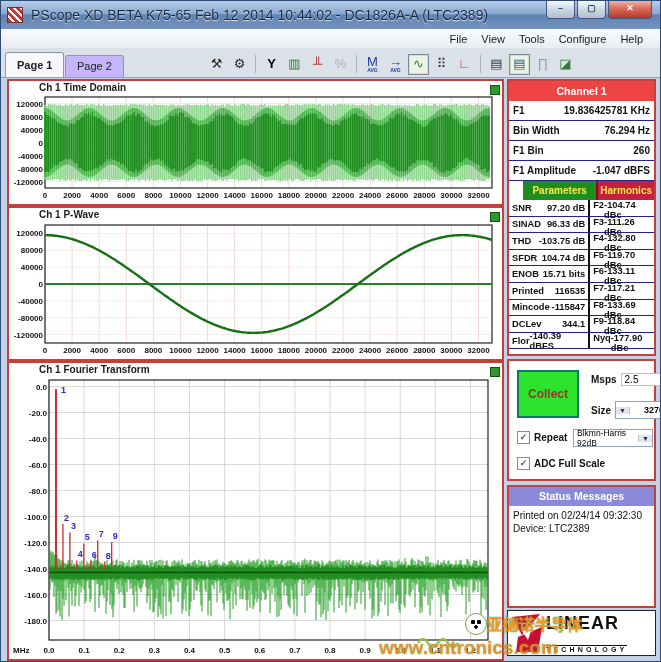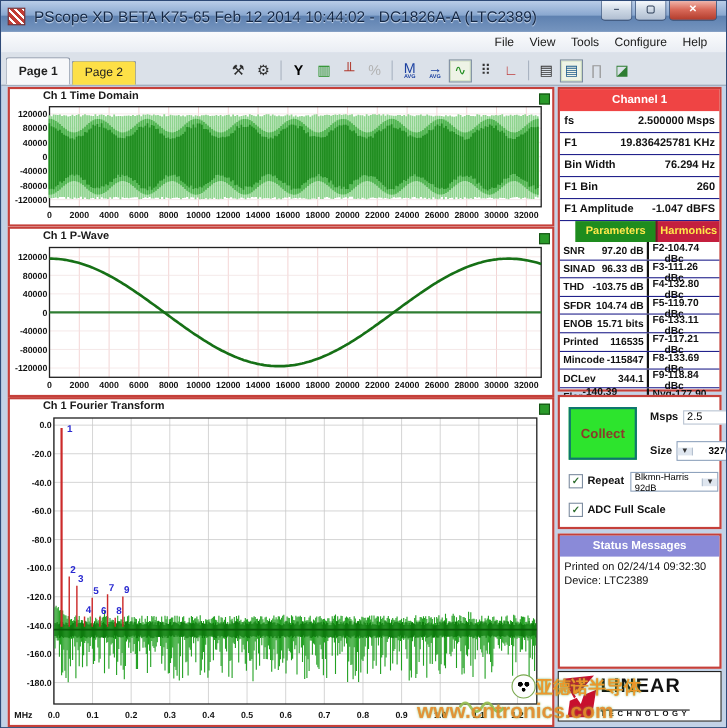--- a/index.html
+++ b/index.html
@@ -17,21 +17,21 @@
     text-align:center;color:#2c3e57;margin-left:2px;font-weight:bold;}
   .wbtn.close{width:42px;background:linear-gradient(#f0b3a8,#d96a5a 45%,#b23c2c);color:#fff;}
   
   .menubar{position:absolute;top:28px;height:19px;left:0;right:0;
     background:linear-gradient(#fafbfd,#e9edf3);display:flex;justify-content:flex-end;
     align-items:center;padding-right:10px;border-bottom:1px solid #cfd6e0;}
   .menu-item{font-size:11px;color:#1a1a1a;padding:1px 7px;cursor:default;}
   
   .tabrow{position:absolute;top:47px;height:29px;left:0;right:0;background:#dbe1e9;border-bottom:1px solid #96a2b4;}
   .tab{position:absolute;bottom:0;height:21px;padding:0 11px;font-size:11px;line-height:21px;
-    background:#fde047;border:1px solid #8b97a8;border-bottom:none;border-radius:3px 3px 0 0;color:#222;}
+    background:#c4b5fd;border:1px solid #8b97a8;border-bottom:none;border-radius:3px 3px 0 0;color:#222;}
   .tab.active{height:24px;line-height:24px;background:#f7f8fa;z-index:2;font-weight:bold;}
   .toolbar{position:absolute;left:204px;top:51px;display:flex;align-items:center;height:24px;}
   .tb-btn{min-width:21px;height:21px;margin:0 1px;display:flex;flex-direction:column;align-items:center;
     justify-content:center;font-size:13px;line-height:12px;border:1px solid transparent;background:transparent;padding:0;}
   .tb-btn .sub{font-size:5px;font-weight:bold;line-height:5px;}
   .tb-btn.selected{border:1px solid #7b8ba0;background:#eef3e6;box-shadow:inset 0 0 0 1px #cfe0c0;}
   .tb-sep{width:1px;height:18px;background:#a9b3c1;margin:0 4px;}
   
   .plotbox{position:absolute;left:6px;width:493px;background:#fff;border:2px solid #c5403a;}
   .ptitle{font-size:10px;font-weight:bold;color:#1a1a1a;margin:1px 0 0 30px;height:12px;}
@@ -1933,24 +1933,20 @@
         <text x="96.73544000000001" y="182.61" font-size="9" font-weight="bold" fill="#2a2ad0">8</text>
         <line x1="102.6892" x2="102.6892" y1="166.37" y2="193.8" stroke="#cc2a2a" stroke-width="1.3"></line>
         <text x="103.6892" y="163.37" font-size="9" font-weight="bold" fill="#2a2ad0">9</text>
       </svg>
   </div>
 
   <div class="panelbox" style="top:78px;height:277px;">
     <div class="chan-head">Channel 1</div>
     <div id="chan-rows">
         <div class="info-row">
-          <span>fs</span>
-          <span>2.500000 Msps</span>
-        </div>
-        <div class="info-row">
           <span>F1</span>
           <span>19.836425781 KHz</span>
         </div>
         <div class="info-row">
           <span>Bin Width</span>
           <span>76.294 Hz</span>
         </div>
         <div class="info-row">
           <span>F1 Bin</span>
           <span>260</span>

